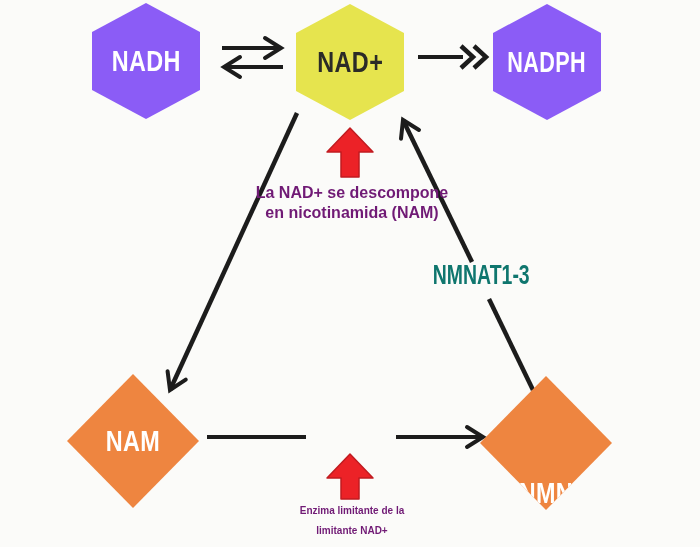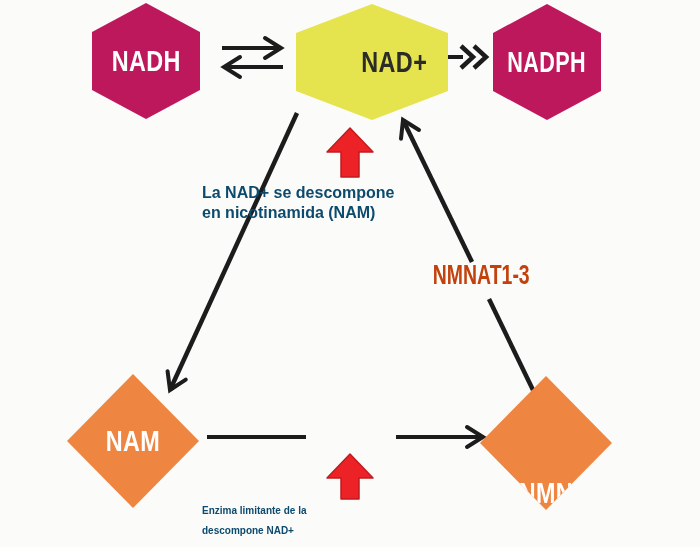--- a/index.html
+++ b/index.html
@@ -17,43 +17,43 @@
     position:absolute;display:flex;align-items:center;justify-content:center;
   }
   .hex{
     width:108px;height:116px;
     clip-path:polygon(50% 0%,100% 25%,100% 75%,50% 100%,0% 75%,0% 25%);
   }
   .diamond{
     width:132px;height:134px;
     clip-path:polygon(50% 0%,100% 50%,50% 100%,0% 50%);
   }
-  .teal{background:#be185d;}
+  .teal{background:#8b5cf6;}
   .yellow{background:#E6E44E;}
   .orange{background:#EE8540;}
   .node-label{
     display:inline-block;
     font-weight:bold;font-size:30px;color:#FFFFFF;
     transform:scaleX(0.78);
     white-space:nowrap;letter-spacing:0.5px;
   }
   .node-label.dark{color:#2B2B27;}
 
   
   .edge-label{
     position:absolute;text-align:center;
-    font-weight:bold;font-size:27px;color:#c2410c;line-height:1;
+    font-weight:bold;font-size:27px;color:#0f766e;line-height:1;
     white-space:nowrap;
   }
   .edge-label .squeeze{display:inline-block;transform:scaleX(0.76);}
 
   
   .anno{
-    position:absolute;width:300px;text-align:left;
-    color:#0c4a6e;font-weight:600;
+    position:absolute;width:300px;text-align:center;
+    color:#701a75;font-weight:600;
   }
   .anno-top{left:202px;top:183px;font-size:16px;line-height:20px;}
   .anno-bottom{left:202px;top:501px;font-size:10px;line-height:20px;}
 </style>
 </head>
 <body>
 
 <div class="canvas">
 
   <svg class="arrow-layer" width="700" height="547" viewBox="0 0 700 547">
@@ -79,21 +79,21 @@
     <path d="M396,437 H483" stroke="#1C1C1C" stroke-width="4" fill="none" marker-end="url(#vhead)"></path>
 
     <polygon points="350,128 373,152 359,152 359,177 341,177 341,152 327,152" fill="#EC2227" stroke="#C11B20" stroke-width="1.5" stroke-linejoin="round"></polygon>
     <polygon points="350,454 373,478 359,478 359,499 341,499 341,478 327,478" fill="#EC2227" stroke="#C11B20" stroke-width="1.5" stroke-linejoin="round"></polygon>
   </svg>
 
   <div class="node hex teal" style="left:92px;top:3px;">
     <span class="node-label">NADH</span>
   </div>
 
-  <div class="node hex yellow" style="left:296px;top:4px;padding-left:44px;">
+  <div class="node hex yellow" style="left:296px;top:4px;">
     <span class="node-label dark">NAD+</span>
   </div>
 
   <div class="node diamond orange" style="left:67px;top:374px;">
     <span class="node-label">NAM</span>
   </div>
 
   <div class="node hex teal" style="left:493px;top:4px;">
     <span class="node-label" style="transform:scaleX(0.72);">NADPH</span>
   </div>
@@ -107,16 +107,16 @@
     <span class="squeeze" style="transform:scaleX(0.72);">NMNAT1-3</span>
   </div>
 
   <div class="anno anno-top">
     <div>La NAD+ se descompone</div>
     <div>en nicotinamida (NAM)</div>
   </div>
 
   <div class="anno anno-bottom">
     <div>Enzima limitante de la</div>
-    <div>descompone NAD+</div>
+    <div>limitante NAD+</div>
   </div>
 
 </div>
 
 </body></html>

